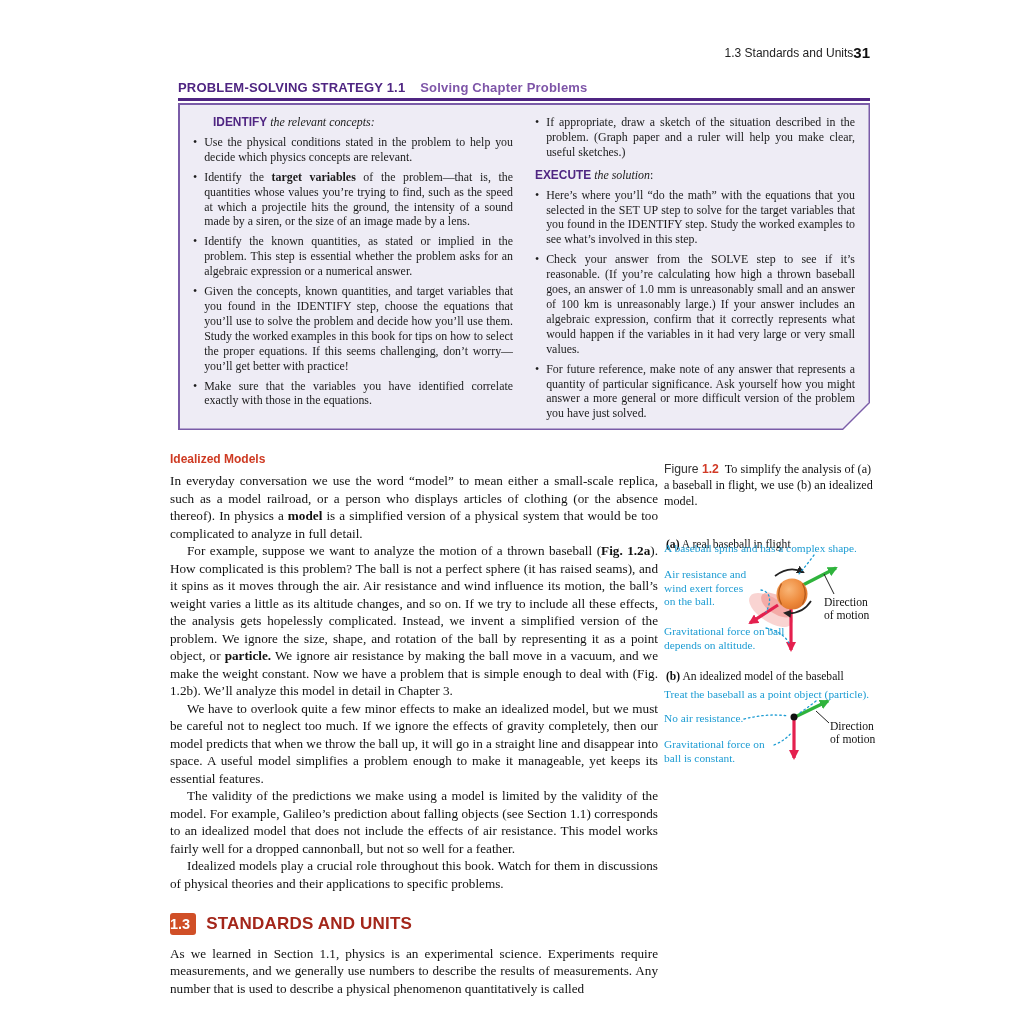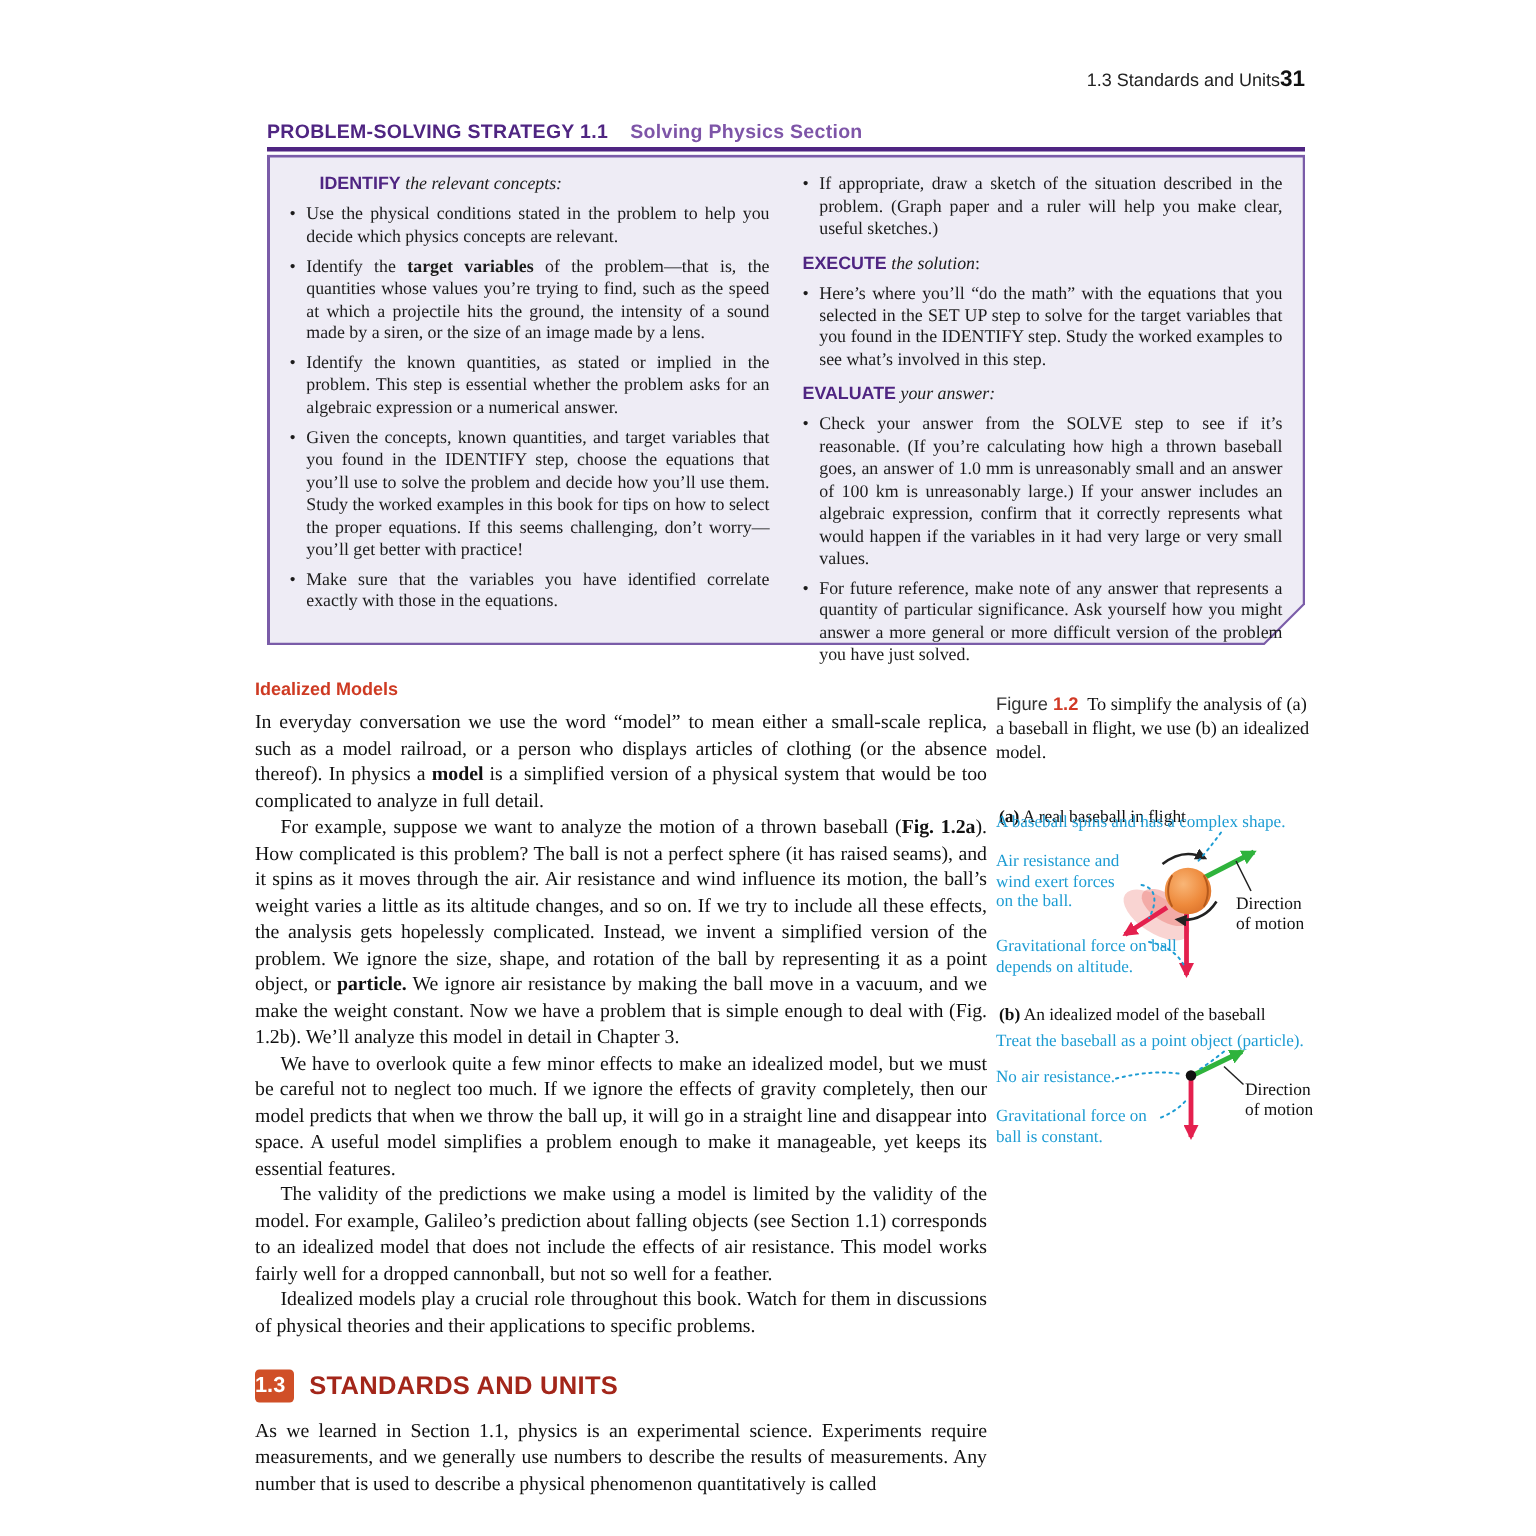--- a/index.html
+++ b/index.html
@@ -61,21 +61,21 @@
 <div class="page">
 
   <div class="hdr">
     <span class="lbl">1.3 Standards and Units</span>
     <span class="num">31</span>
   </div>
 
   <div class="strategy">
     <div class="kicker">
       <span class="k1">PROBLEM-SOLVING STRATEGY 1.1</span>
-      <span class="k2">Solving Physics Section</span>
+      <span class="k2">Solving Chapter Problems</span>
     </div>
     <div class="rule"></div>
     <div class="sbox">
       <div class="bframe"></div>
       <div class="bfill"></div>
       <div class="content">
         <div class="scol">
           <div class="shead first"><span class="seg-ph">IDENTIFY</span><span> </span><span class="seg-i">the relevant concepts:</span></div>
           <div class="sbullet">
               <span class="dot">•</span>
@@ -101,21 +101,20 @@
         <div class="scol">
           <div class="sbullet" style="margin-top:2px">
               <span class="dot">•</span>
               <span class="btxt"><span>If appropriate, draw a sketch of the situation described in the problem. (Graph paper and a ruler will help you make clear, useful sketches.)</span></span>
             </div>
           <div class="shead"><span class="seg-ph">EXECUTE</span><span> </span><span class="seg-i">the solution</span><span>:</span></div>
           <div class="sbullet">
               <span class="dot">•</span>
               <span class="btxt"><span>Here’s where you’ll “do the math” with the equations that you selected in the SET UP step to solve for the target variables that you found in the IDENTIFY step. Study the worked examples to see what’s involved in this step.</span></span>
             </div>
-          <div class="shead"><span class="seg-ph">EVALUATE</span><span> </span><span class="seg-i">your answer:</span></div>
           <div class="sbullet">
               <span class="dot">•</span>
               <span class="btxt"><span>Check your answer from the SOLVE step to see if it’s reasonable. (If you’re calculating how high a thrown baseball goes, an answer of 1.0 mm is unreasonably small and an answer of 100 km is unreasonably large.) If your answer includes an algebraic expression, confirm that it correctly represents what would happen if the variables in it had very large or very small values.</span></span>
             </div>
           <div class="sbullet">
               <span class="dot">•</span>
               <span class="btxt"><span>For future reference, make note of any answer that represents a quantity of particular significance. Ask yourself how you might answer a more general or more difficult version of the problem you have just solved.</span></span>
             </div>
         </div>
       </div>

